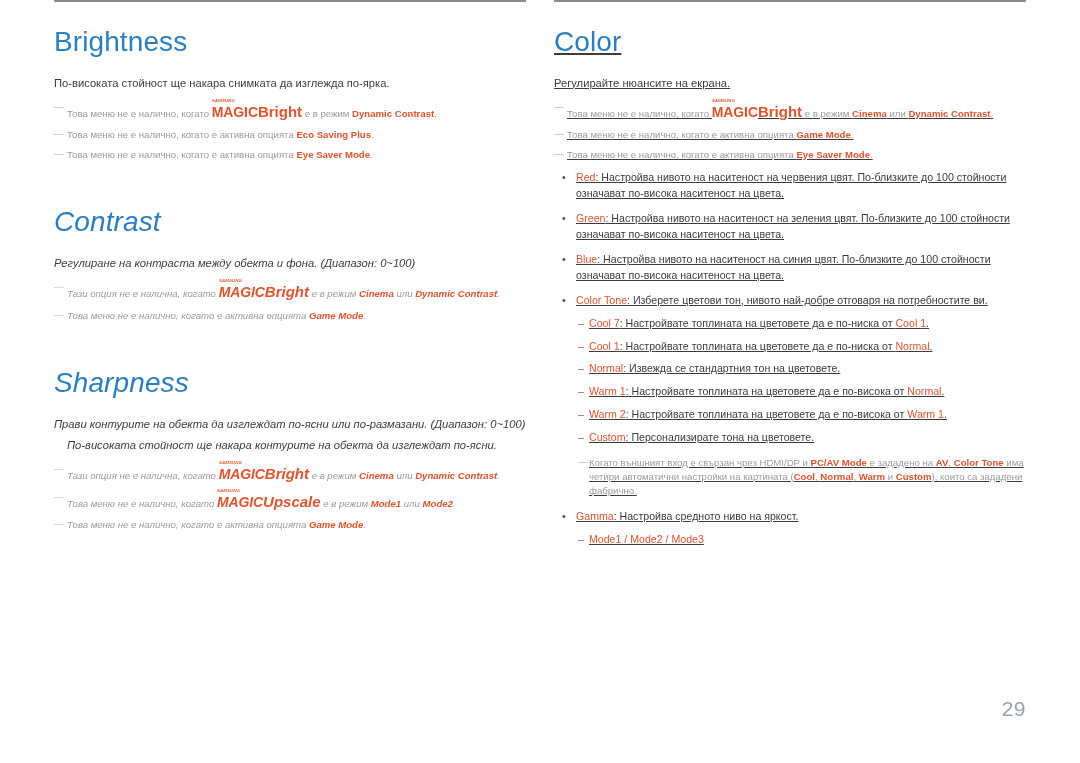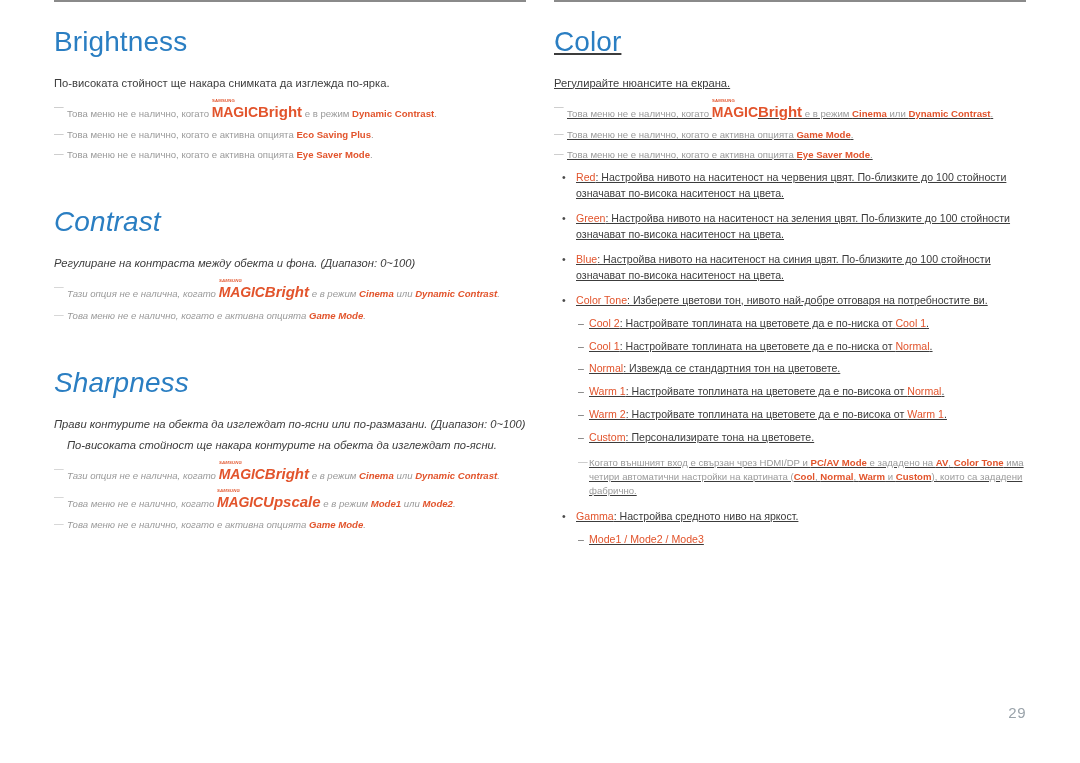--- a/index.html
+++ b/index.html
@@ -182,21 +182,21 @@
     font-size: 10.2px;
   }
   .note .magic .magictxt { font-size: 14px; }
   .note .magic .samsung  { font-size: 4.2px; top: -6px; }
   .note .magic-suffix { font-size: 15px; }
 
   .page-number {
     position: absolute;
     right: 54px;
     bottom: 42px;
-    font-size: 15px;
+    font-size: 21px;
     color: #9aa3aa;
     font-weight: 400;
     letter-spacing: 0.5px;
   }
 </style>
 </head>
 <body>
 
 <div class="page">
 
@@ -305,21 +305,21 @@
           <span class="hl">Blue</span><span>: Настройва нивото на наситеност на синия цвят. По-близките до 100 стойности означават по-висока наситеност на цвета.</span>
         </div>
 
         <div class="bullet">
           <span class="marker">•</span>
           <span class="hl">Color Tone</span><span>: Изберете цветови тон, нивото най-добре отговаря на потребностите ви.</span>
         </div>
 
         <div class="dashitem">
           <span class="marker">–</span>
-          <span class="hl">Cool 2</span><span>: Настройвате топлината на цветовете да е по-ниска от </span><span class="hl">Cool 1</span><span>.</span>
+          <span class="hl">Cool 7</span><span>: Настройвате топлината на цветовете да е по-ниска от </span><span class="hl">Cool 1</span><span>.</span>
         </div>
 
         <div class="dashitem">
           <span class="marker">–</span>
           <span class="hl">Cool 1</span><span>: Настройвате топлината на цветовете да е по-ниска от </span><span class="hl">Normal</span><span>.</span>
         </div>
 
         <div class="dashitem">
           <span class="marker">–</span>
           <span class="hl">Normal</span><span>: Извежда се стандартния тон на цветовете.</span><span class="hl"></span><span></span>

